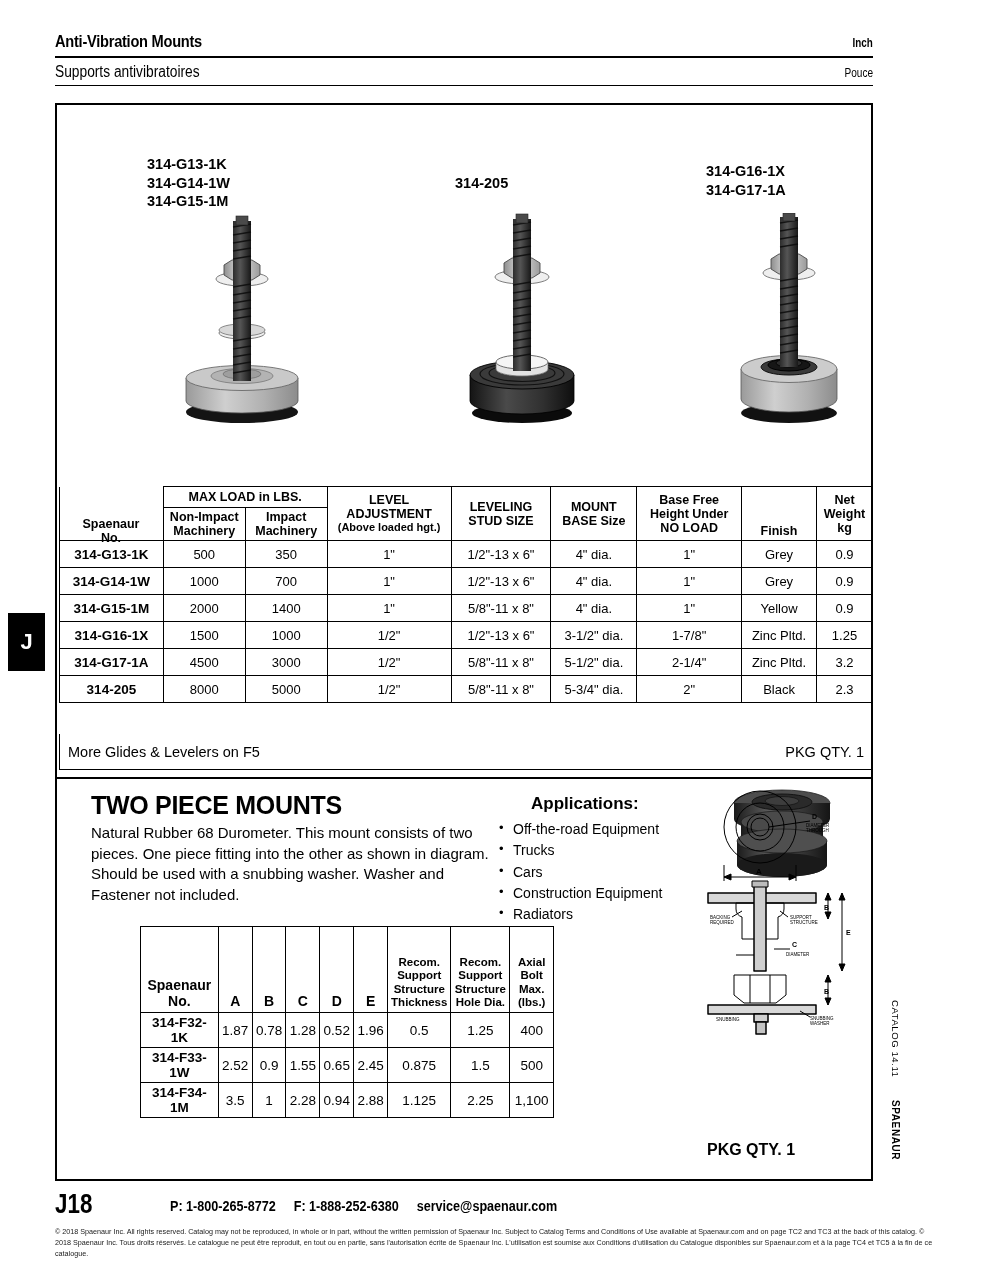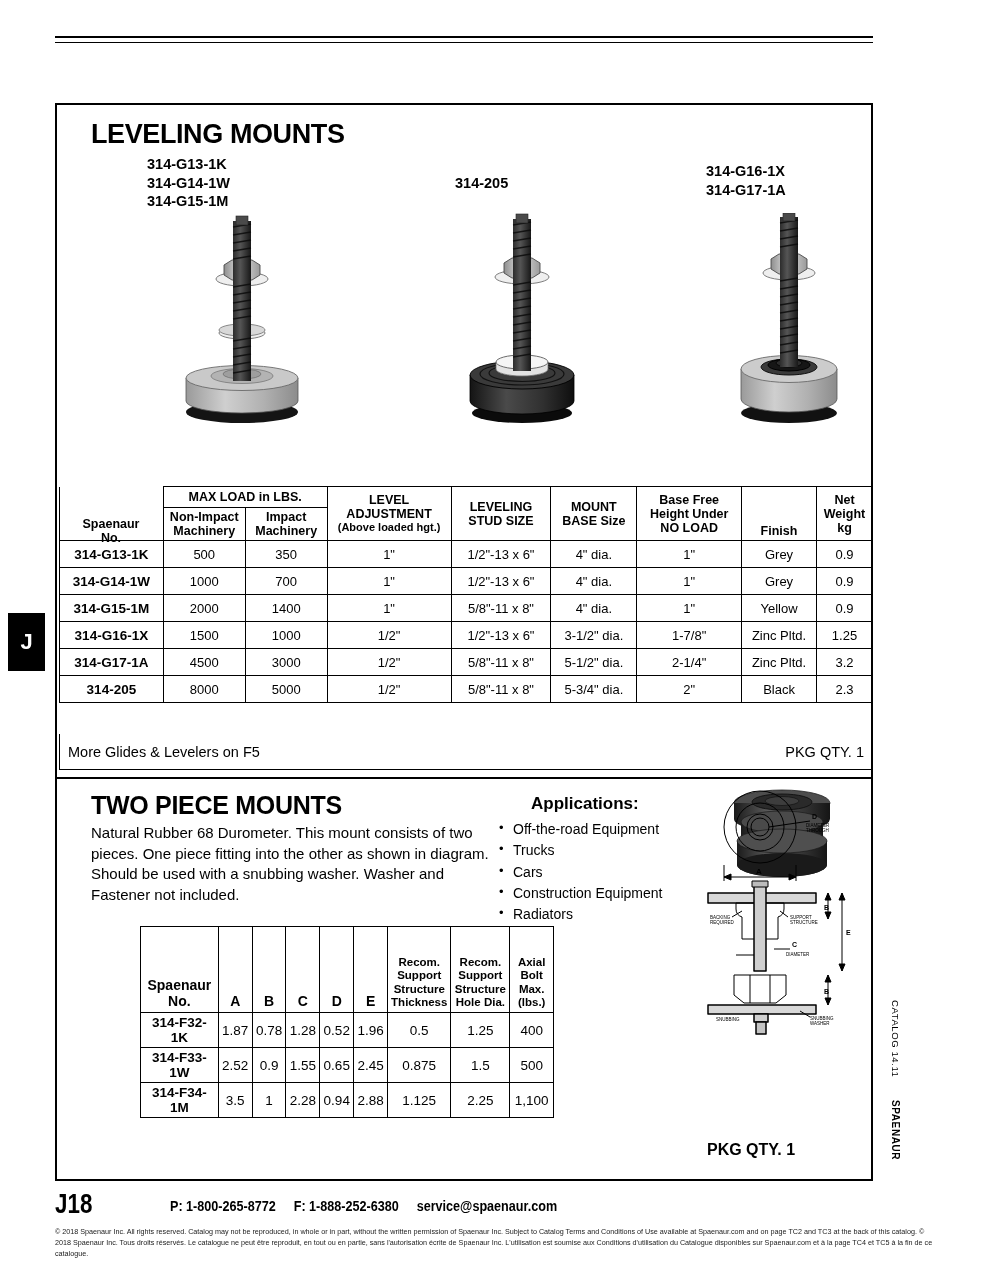--- a/index.html
+++ b/index.html
@@ -163,32 +163,39 @@
 
   .diagram { position: absolute; left: 645px; top: 684px; }
   .photo2p { position: absolute; left: 660px; top: 684px; }
 </style>
 </head>
 <body>
 
 <div class="page">
 
   <div class="hdr">
+    <div class="hdr-row1">
+      <div class="hdr-title">Anti-Vibration Mounts</div>
+      <div class="hdr-unit">Inch</div>
+    </div>
     <div class="hdr-rule"></div>
+    <div class="hdr-row2">
+      <div class="hdr-sub">Supports antivibratoires</div>
+      <div class="hdr-sub2">Pouce</div>
+    </div>
     <div class="hdr-rule2"></div>
   </div>
 
   <div class="sidetab">J</div>
 
   <div class="vert vert-cat">CATALOG 14.11</div>
   <div class="vert vert-sp">SPAENAUR</div>
 
   <div class="outer">
 
-    <div class="sec1-title">LEVELING MOUNTS</div>
 
     <div class="pn-block pn-a">
       <div>314-G13-1K</div>
       <div>314-G14-1W</div>
       <div>314-G15-1M</div>
     </div>
     <div class="pn-block pn-b">
       <div>314-205</div>
     </div>
     <div class="pn-block pn-c">

